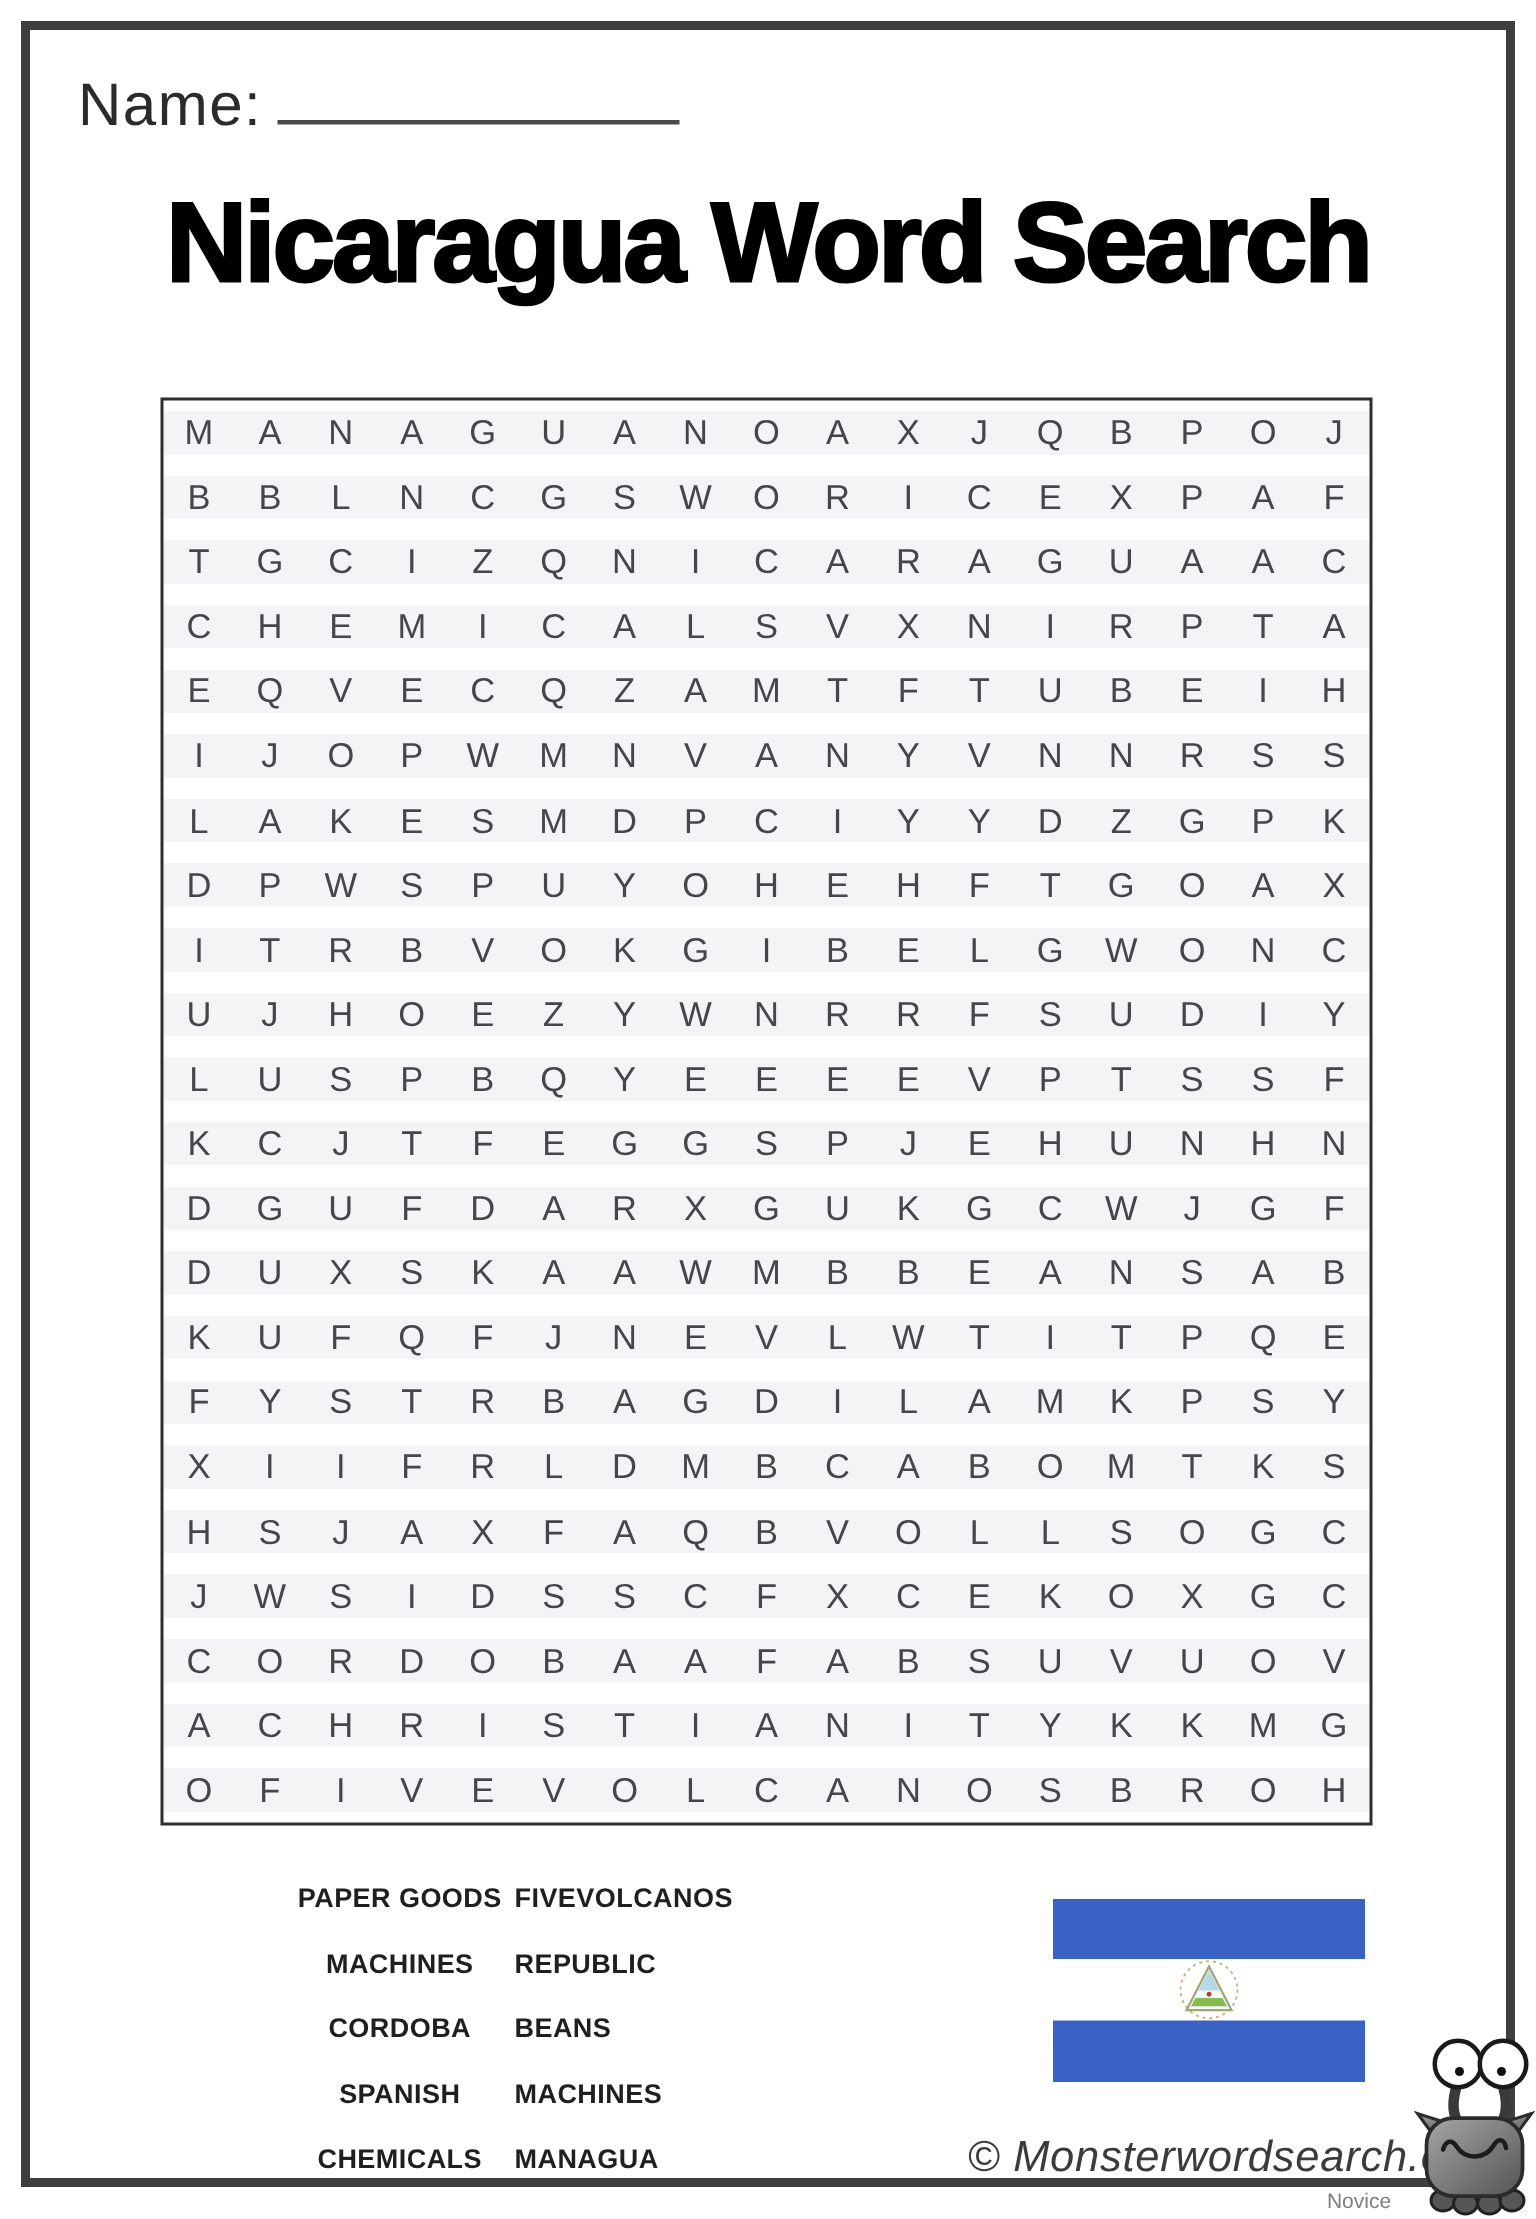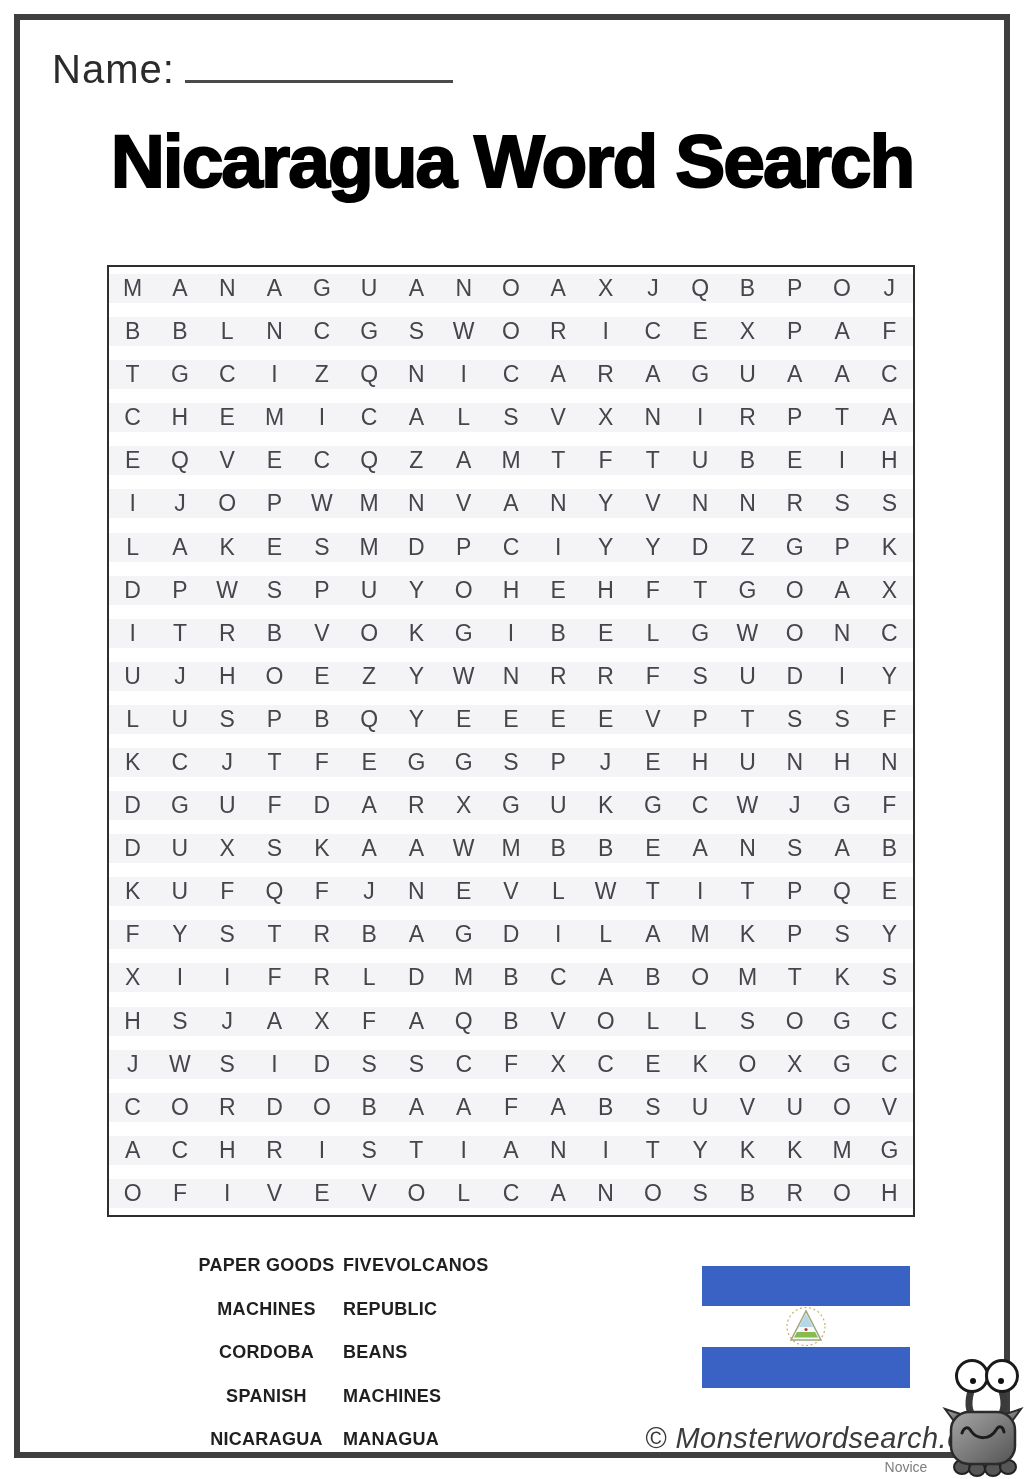--- a/index.html
+++ b/index.html
@@ -438,21 +438,21 @@
       <div class="cell">O</div>
       <div class="cell">H</div>
     </div>
 
   <div class="words" id="words">
       <div class="word-col">
         <div class="word">PAPER GOODS</div>
         <div class="word">MACHINES</div>
         <div class="word">CORDOBA</div>
         <div class="word">SPANISH</div>
-        <div class="word">NICARAGUA</div>
+        <div class="word">CHEMICALS</div>
       </div>
       <div class="word-col">
         <div class="word">FIVEVOLCANOS</div>
         <div class="word">REPUBLIC</div>
         <div class="word">BEANS</div>
         <div class="word">MACHINES</div>
         <div class="word">MANAGUA</div>
       </div>
     </div>
 

